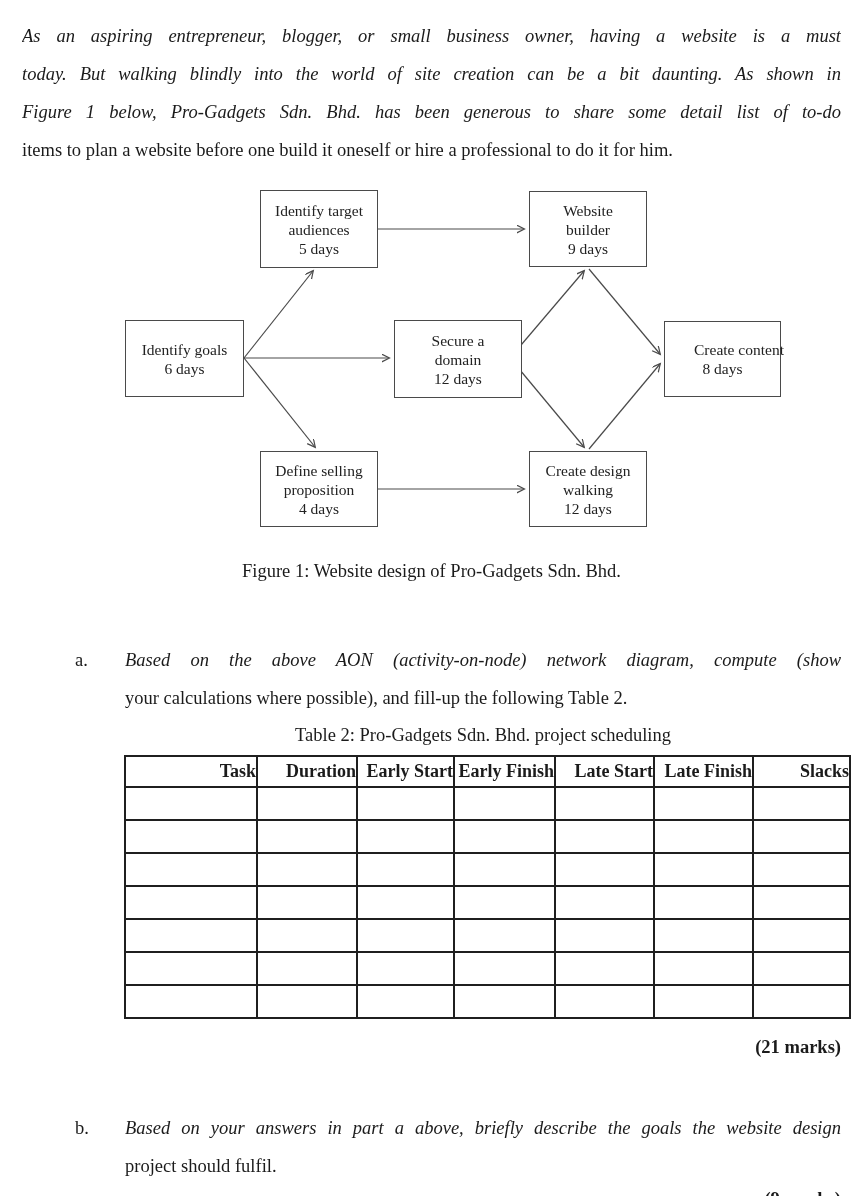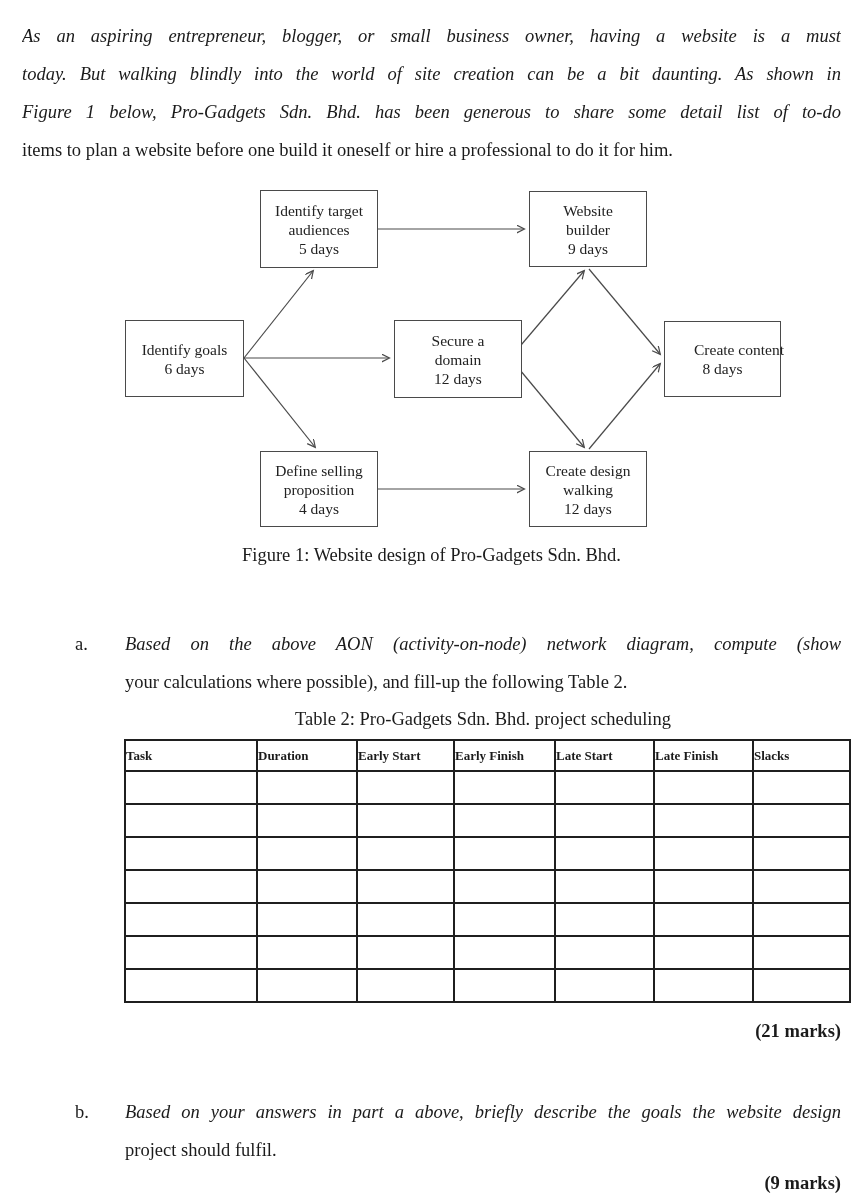--- a/index.html
+++ b/index.html
@@ -27,21 +27,21 @@
     display: flex; flex-direction: column; align-items: center; justify-content: center;
     text-align: center; font-size: 15.5px; line-height: 19px; color: #222;
     padding: 2px 4px;
   }
   .node .nlabel { display: block; }
   .node.lw70 .nlabel { max-width: 70px; }
   .node.lw80 .nlabel { max-width: 80px; }
   .node.nowrap .nlabel { white-space: nowrap; margin-left: 33px; }
 
   .fig-caption {
-    margin-top: 2px; text-align: center;
+    margin-top: 18px; text-align: center;
     font-size: 18.5px; line-height: 28px; height: 28px;
   }
 
   
   .question { display: flex; margin-top: 56px; }
   .qlabel {
     width: 50px; margin-left: 53px; flex: 0 0 auto;
     font-size: 18.5px; line-height: 38px;
   }
   .qtext { flex: 1 1 auto; min-width: 0; }
@@ -52,22 +52,22 @@
   }
 
   table.sched {
     margin-left: 102px; margin-top: 6px;
     border-collapse: collapse; table-layout: fixed; width: 725px;
   }
   table.sched th, table.sched td {
     border: 2px solid #1f1f1f; padding: 0; overflow: hidden;
   }
   table.sched th {
-    height: 31px; font-size: 13px; font-weight: bold;
-    text-align: left; vertical-align: middle; white-space: nowrap;
+    height: 31px; font-size: 18px; font-weight: bold;
+    text-align: right; vertical-align: middle; white-space: nowrap;
   }
   table.sched td { height: 33px; }
 
   .marks {
     text-align: right; font-weight: bold;
     font-size: 18.5px; line-height: 24px; height: 24px;
   }
   .marks-a { margin-top: 16px; }
   .marks-b { margin-top: 2px; }
   .qb { margin-top: 50px; }

